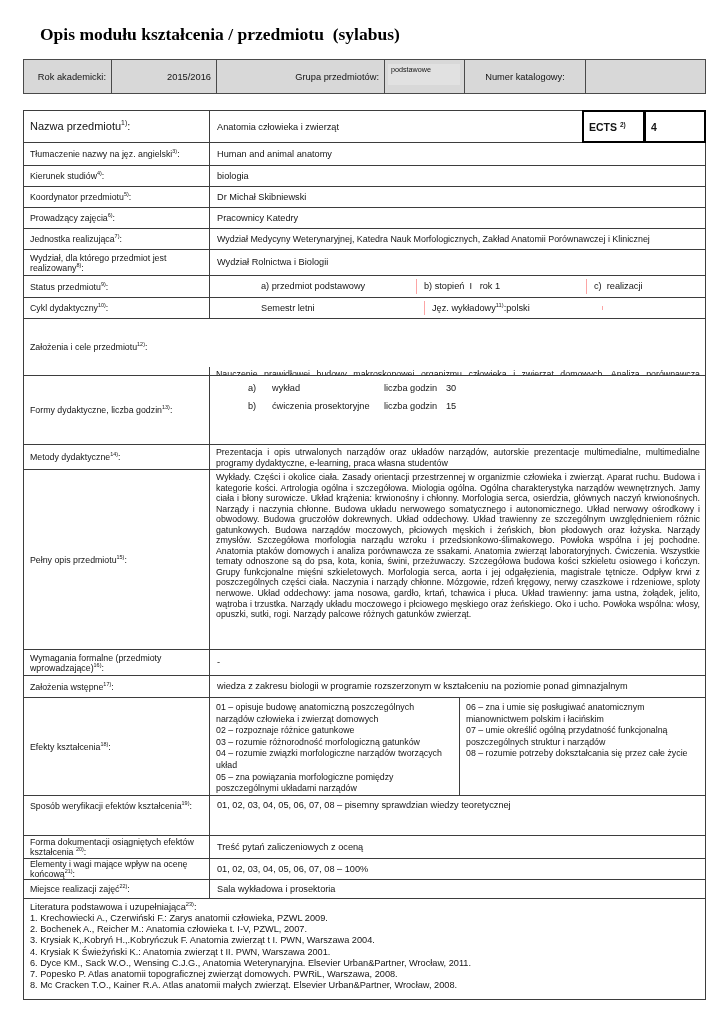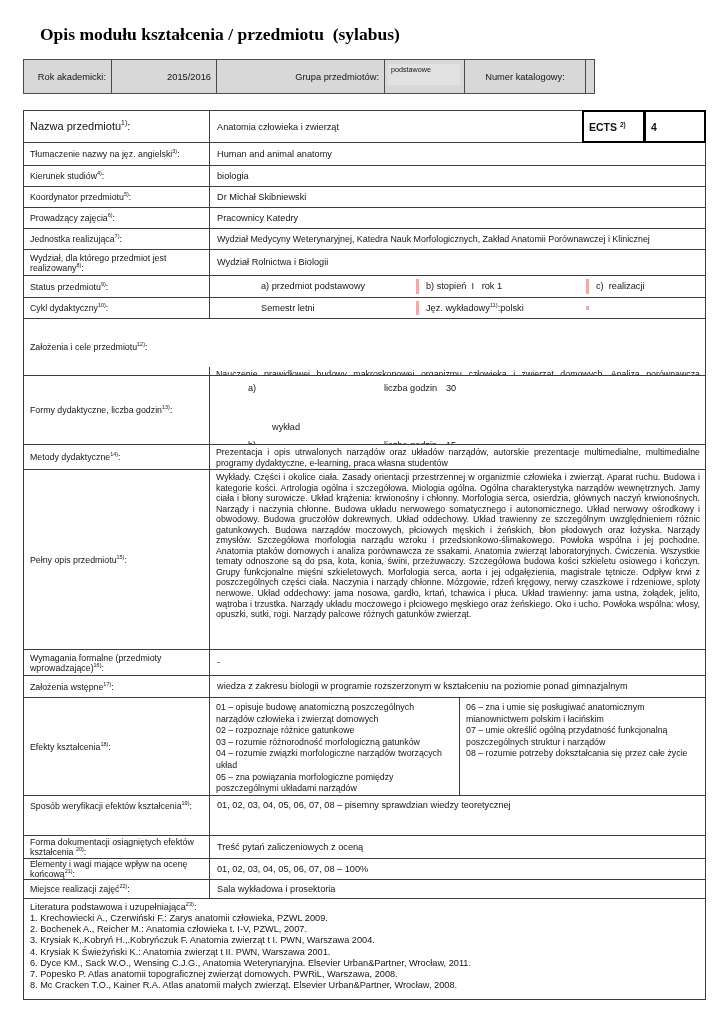--- a/index.html
+++ b/index.html
@@ -1,21 +1,21 @@
 <!DOCTYPE html>
 <html><head>
 <meta charset="utf-8">
 <style>
   html,body{margin:0;padding:0;background:#fff;}
   .page{position:relative;width:724px;height:1024px;background:#ffffff;overflow:hidden;
         font-family:"Liberation Sans",sans-serif;color:#141414;}
   .doc-title{position:absolute;left:40px;top:24px;font-family:"Liberation Serif",serif;
         font-size:17.5px;font-weight:bold;white-space:pre;color:#000;}
   
-  .hdr-table{position:absolute;left:23px;top:59px;width:572px;height:35px;display:flex;
+  .hdr-table{position:absolute;left:23px;top:59px;width:683px;height:35px;display:flex;
         background:#d8d8d8;border:1px solid #4a4a4a;box-sizing:border-box;}
   .hdr-cell{box-sizing:border-box;border-left:1px solid #4a4a4a;display:flex;align-items:center;
         font-size:9.3px;overflow:hidden;}
   .hdr-cell:first-child{border-left:none;}
   .hc-right{justify-content:flex-end;padding-right:5px;text-align:right;}
   .hc-center{justify-content:center;text-align:center;}
   .hdr-field{background:#e1e1e1;margin:4px 4px 8px 3px;padding:1px 3px 6px 3px;flex:1;
         font-size:7.2px;align-self:stretch;display:block;}
   
   .main-table{position:absolute;left:23px;top:110px;width:683px;border:1px solid #3d3d3d;
@@ -34,29 +34,29 @@
   .pre{white-space:pre;}
   
   .r1-cnt{flex:1;display:flex;padding:0;border-left:1px solid #3d3d3d;box-sizing:border-box;}
   .r1-name{flex:1;display:flex;align-items:center;padding:2px 7px;font-size:9.2px;box-sizing:border-box;text-align:right;}
   .ects-group{display:flex;position:relative;z-index:2;margin:-1px -1px -1px 0;}
   .ects-box{box-sizing:border-box;border:2px solid #000;display:flex;align-items:center;
         font-weight:bold;font-size:10.5px;padding-left:5px;background:#fff;}
   .ects-box.first{width:62px;border-right:1px solid #000;}
   .ects-box.second{width:62px;border-left:2px solid #000;}
   .sc{box-sizing:border-box;display:flex;align-items:center;padding:2px 7px;font-size:9.2px;overflow:hidden;}
-  .sc+.sc{border-left:3px solid #fca5a5;}
+  .sc+.sc{border-left:1px solid #fca5a5;}
   .sc1{flex:0 0 162px;margin-left:44px;}
   .sc2{flex:0 0 170px;}
   .sc3{flex:1;}
   
   .formy-list{display:block;padding:7px 6px 2px 38px;font-size:9.2px;line-height:11px;}
   .formy-item{display:flex;margin-bottom:7px;}
   .f-marker{width:24px;}
-  .f-name{width:112px;margin-top:39px;}
+  .f-name{width:112px;}
   .f-hlabel{width:62px;}
   .f-hours{width:30px;}
   
   .efekty-wrap{flex:1;display:flex;padding:0;border-left:1px solid #3d3d3d;box-sizing:border-box;}
   .ef-col{box-sizing:border-box;padding:4px 6px;font-size:8.8px;line-height:11.6px;}
   .ef-left{flex:0 0 249px;}
   .ef-right{flex:1;border-left:1px solid #3d3d3d;}
   .ef-item{display:block;}
   
   .lit-block{display:block;width:100%;padding:3px 6px;box-sizing:border-box;
@@ -148,21 +148,21 @@
         <div class="sc sc1 pre">a) przedmiot podstawowy</div>
         <div class="sc sc2 pre">b) stopień  I   rok 1</div>
         <div class="sc sc3 pre">c)  realizacji</div>
       </div>
     </div>
 
     <div class="t-row" style="height:21px;">
       <div class="lbl">
         <span><span>Cykl dydaktyczny</span><sup>10)</sup><span>:</span></span>
       </div>
-      <div class="cnt" style="padding:0;">
+      <div class="cnt" style="padding:0;gap:8px;">
         <div class="sc sc1">Semestr letni</div>
         <div class="sc sc2">
           <span><span>Jęz. wykładowy</span><sup>11)</sup><span>:polski</span></span>
         </div>
         <div class="sc sc3"></div>
       </div>
     </div>
 
     <div class="t-row" style="height:57px;">
       <div class="lbl">

